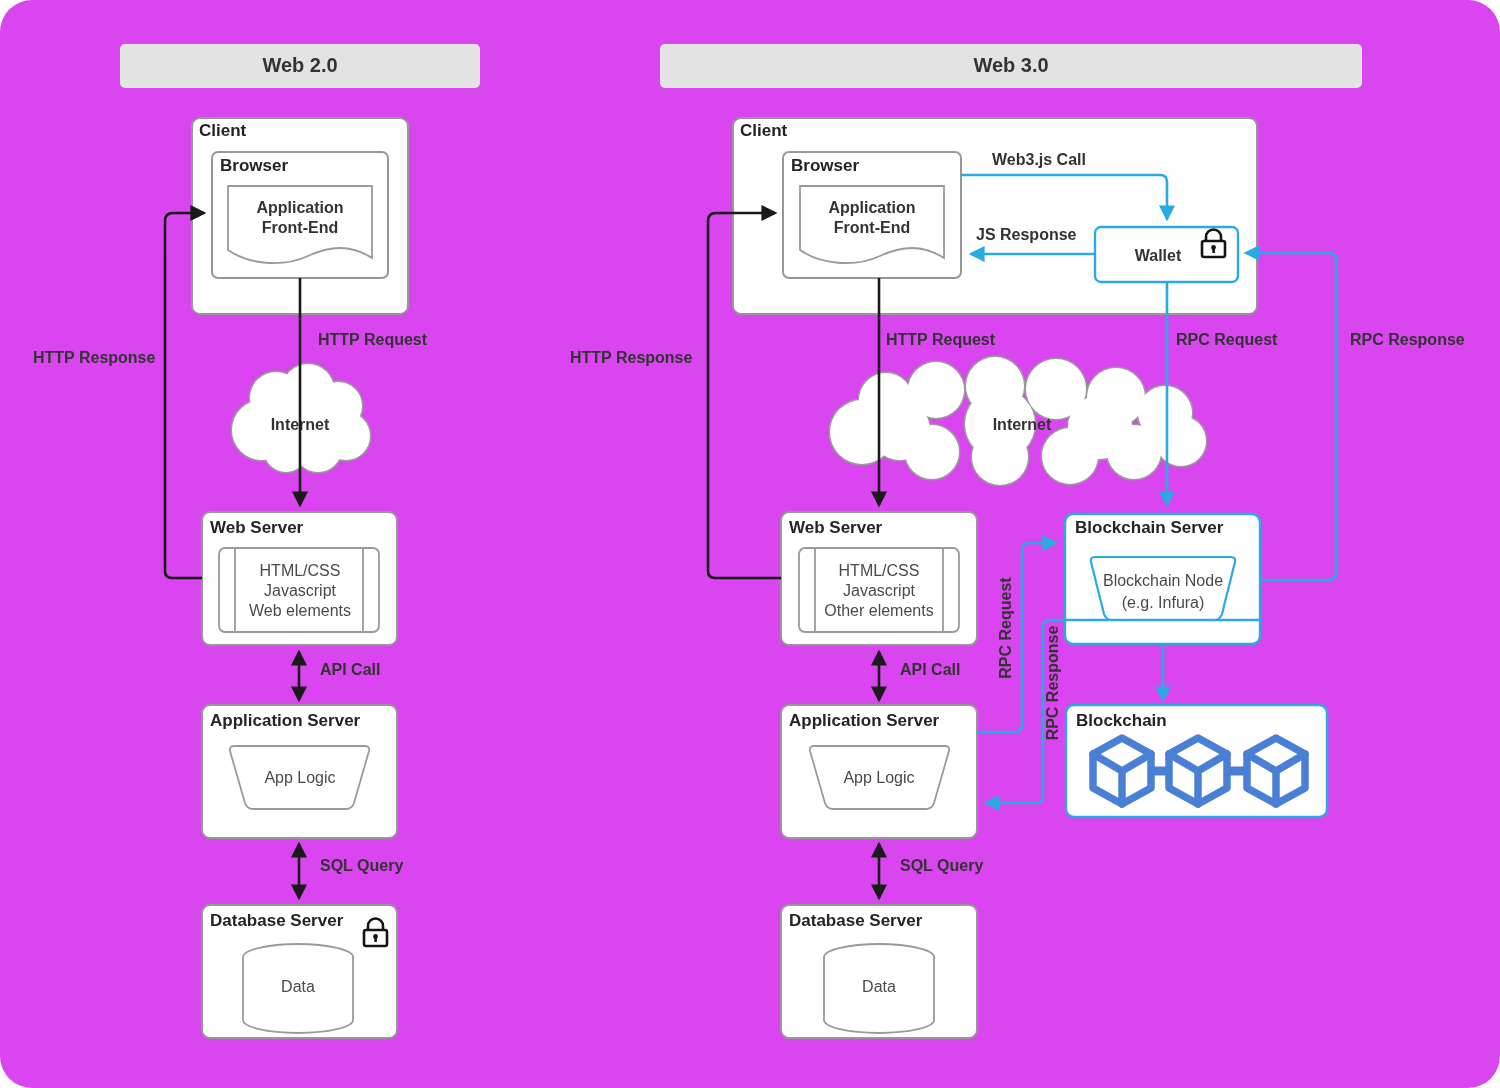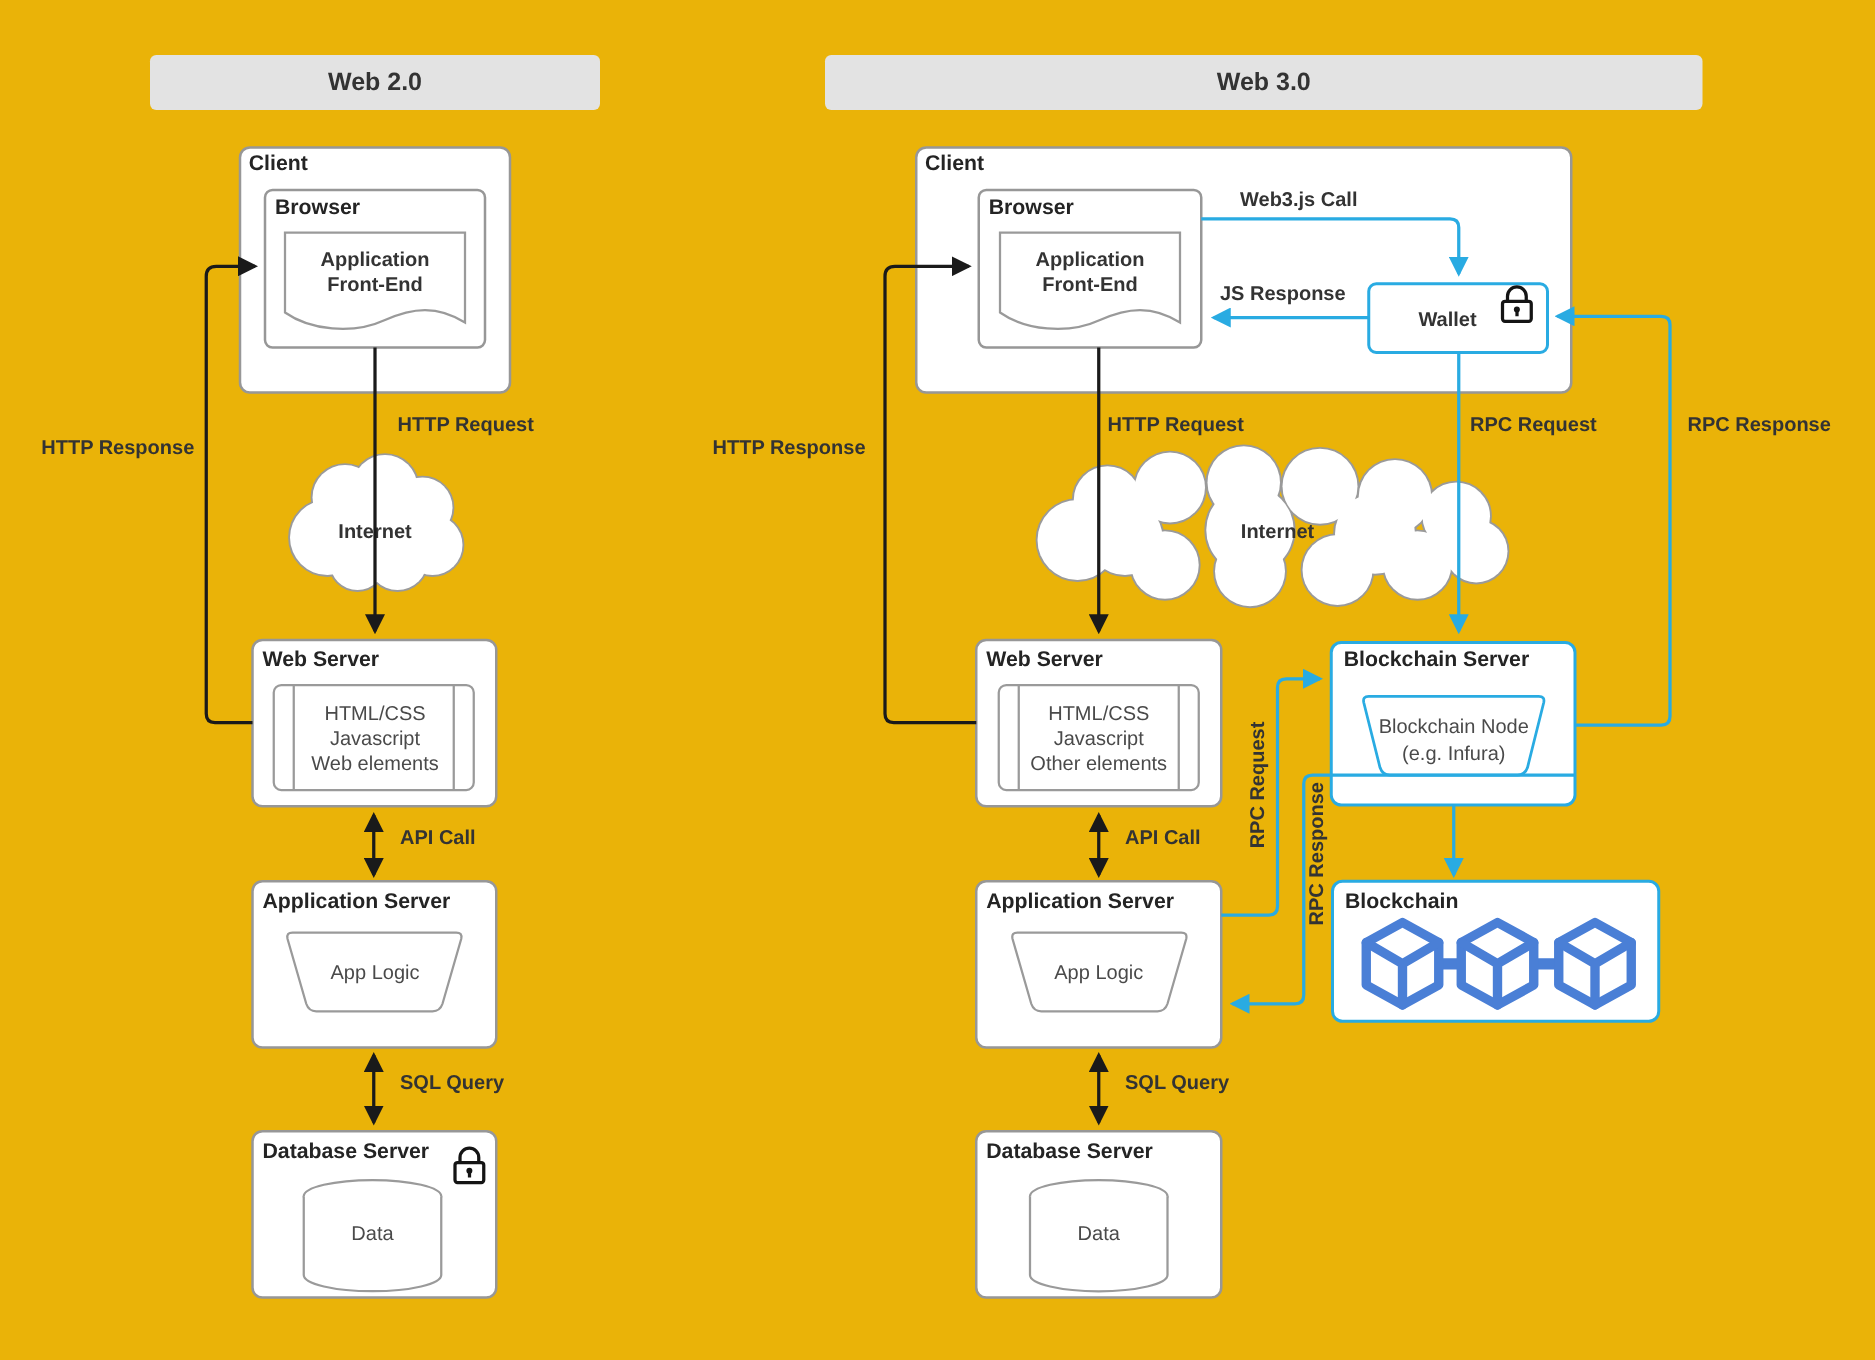--- a/index.html
+++ b/index.html
@@ -1,16 +1,16 @@
 <!DOCTYPE html>
 <html><head>
 <meta charset="utf-8">
 <style>
   html,body{margin:0;padding:0;background:#ffffff;}
-  #stage{position:relative;width:1500px;height:1088px;background:#eab308;overflow:hidden;}
+  #stage{position:relative;width:1500px;height:1088px;background:#d946ef;overflow:hidden;border-radius:32px;}
   svg text{font-family:"Liberation Sans", sans-serif;}
   .t-head{font-size:20px;font-weight:bold;fill:#333;text-anchor:middle;}
   .t-title{font-size:17px;font-weight:bold;fill:#242424;}
   .t-lbl{font-size:16px;font-weight:bold;fill:#333;}
   .t-lblm{font-size:16px;font-weight:bold;fill:#333;text-anchor:middle;}
   .t-in{font-size:16px;fill:#4a4a4a;text-anchor:middle;}
   .t-inb{font-size:16px;font-weight:bold;fill:#333;text-anchor:middle;}
   .hdr{fill:#e3e3e3;}
   .box{fill:#fff;stroke:#979797;stroke-width:2;}
   .shape{fill:#fff;stroke:#9a9a9a;stroke-width:1.8;}

